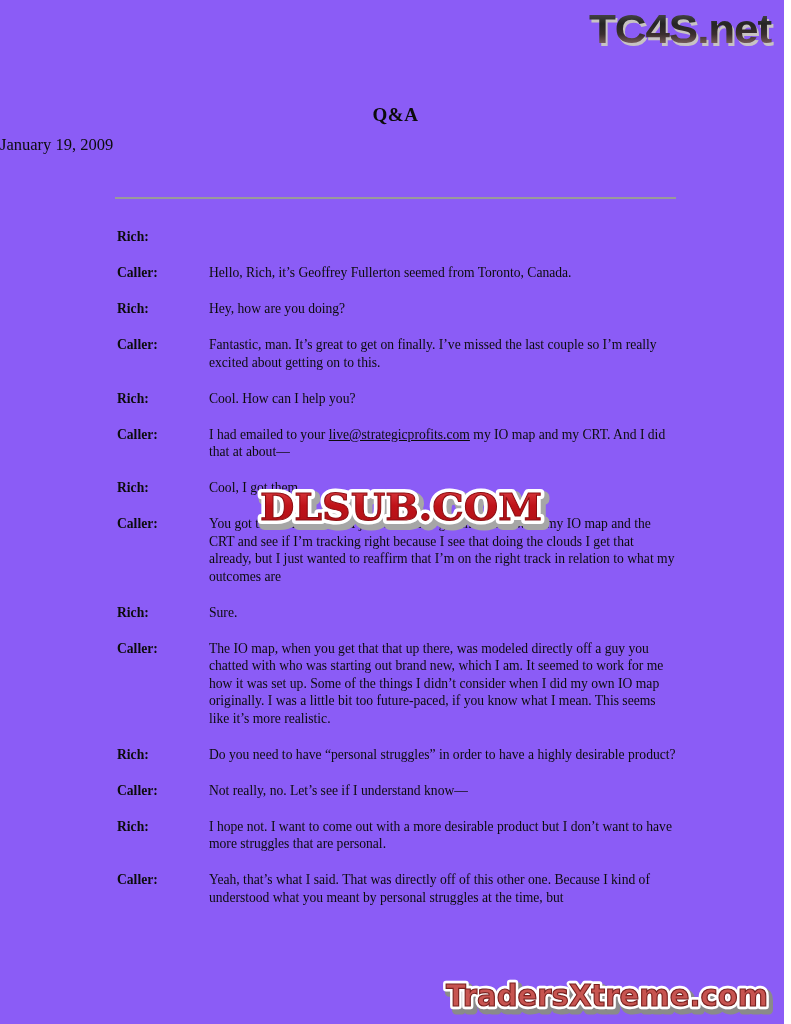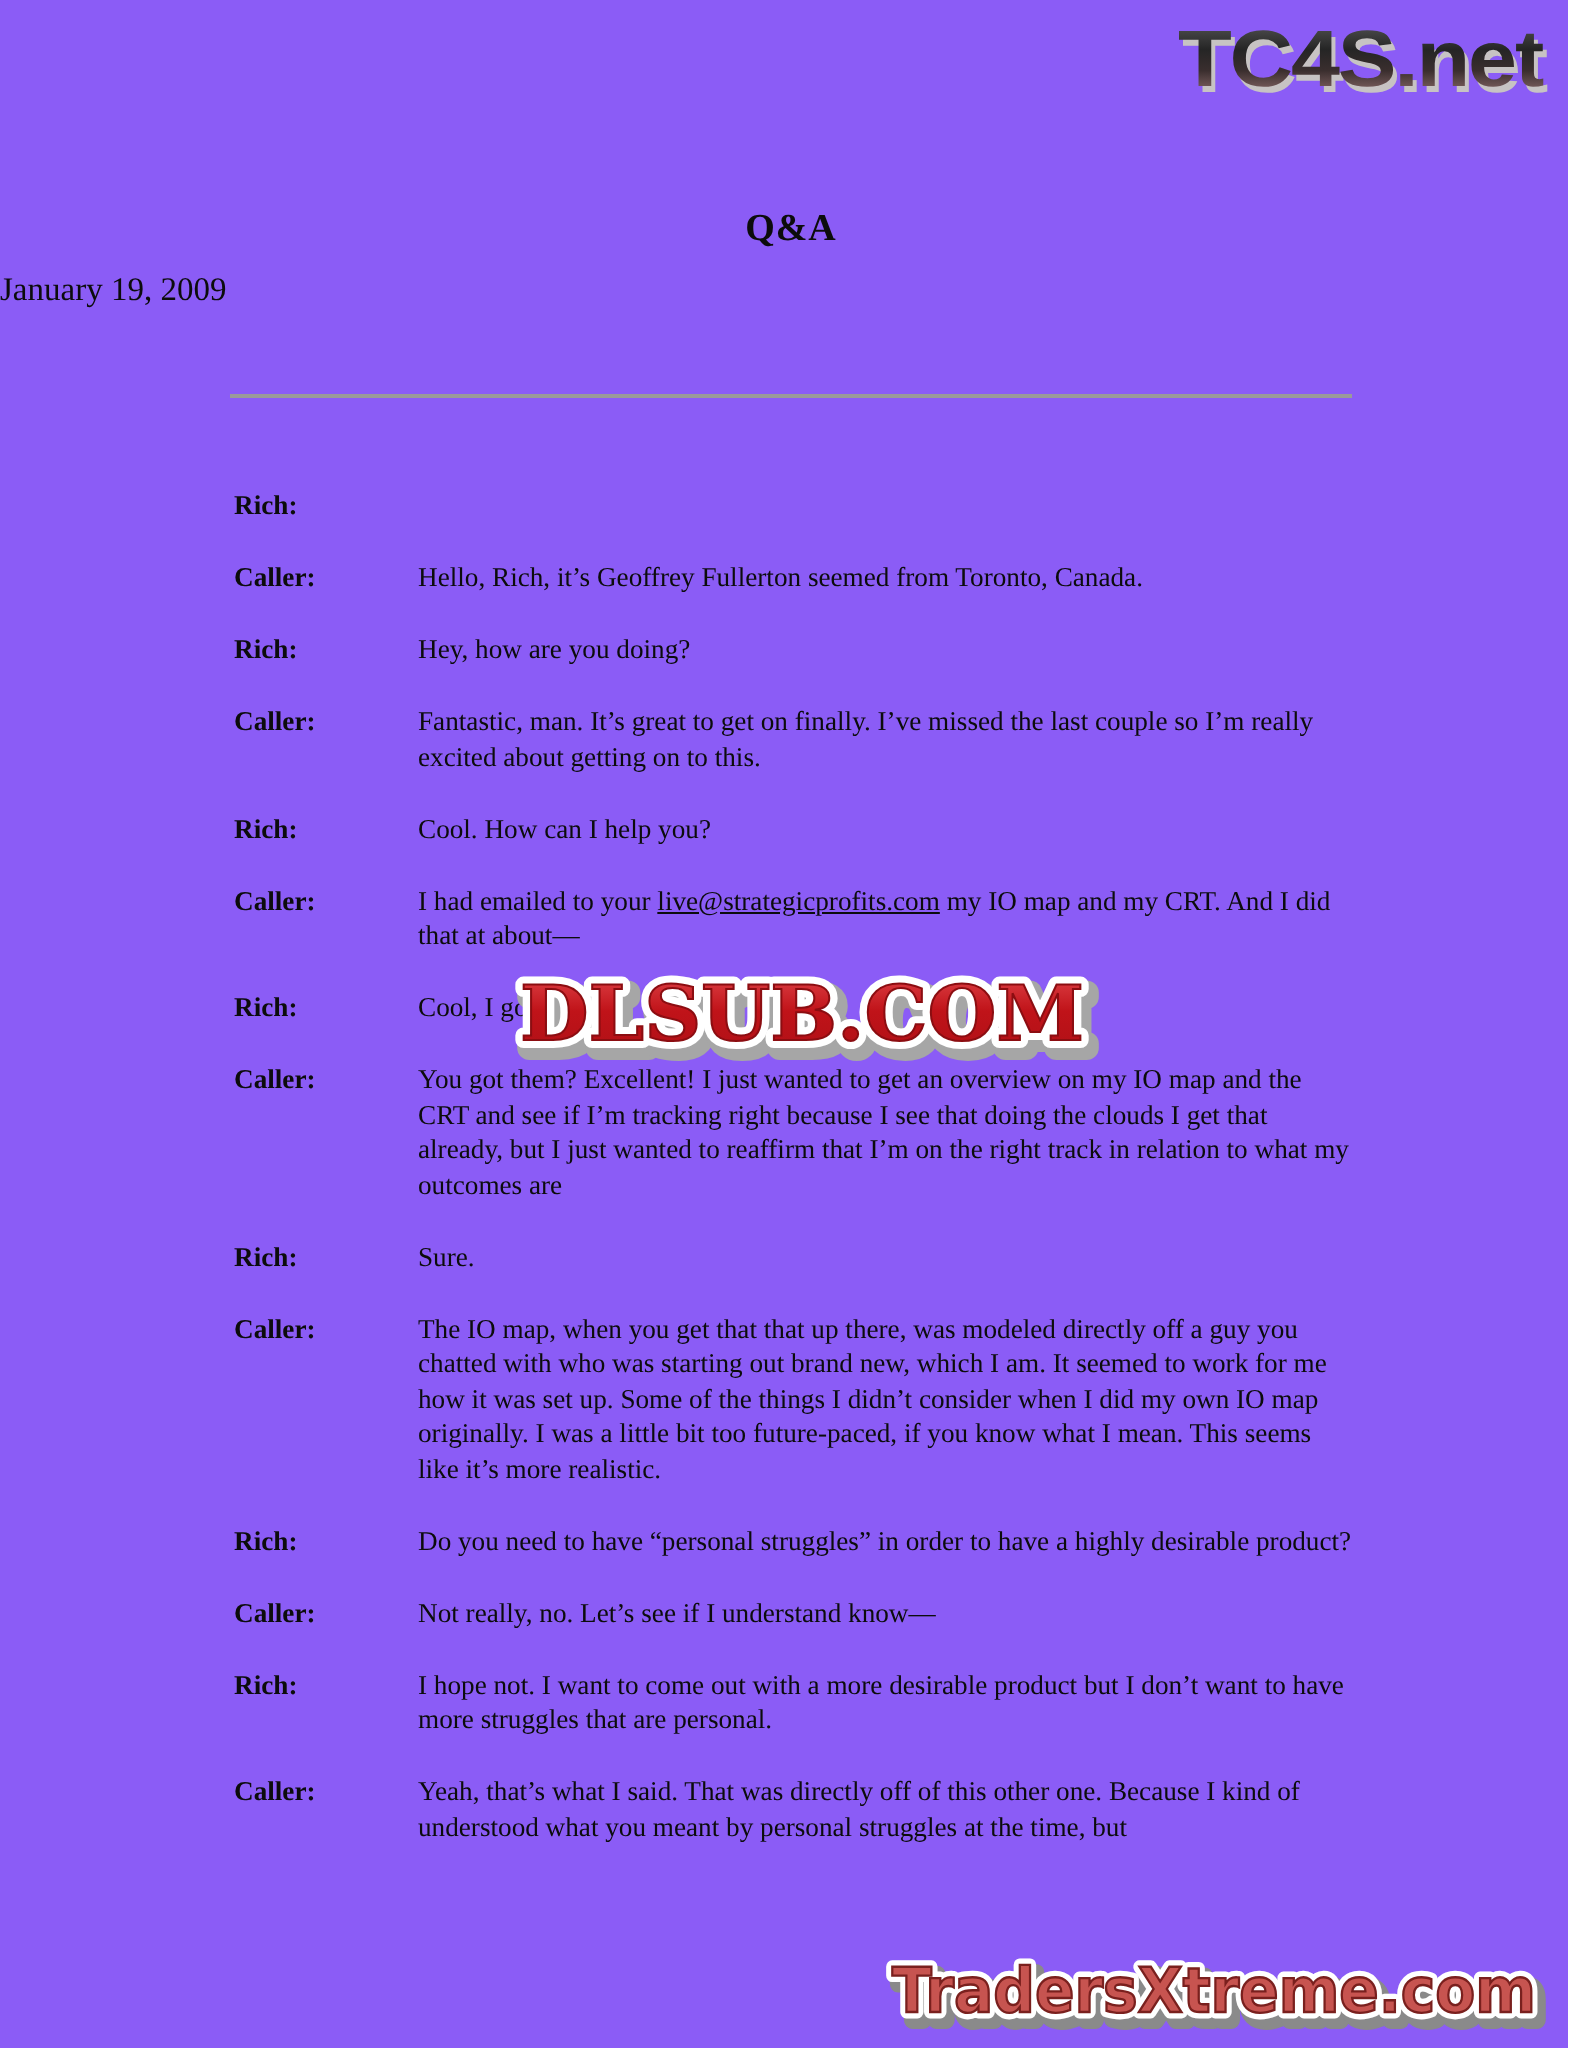--- a/index.html
+++ b/index.html
@@ -23,21 +23,21 @@
   .doc-date{
     position:absolute;top:135px;left:0;width:791px;
     text-align:left;font-size:16.5px;
   }
   .rule{
     position:absolute;top:197px;left:115px;width:561px;height:0;
     border-top:2px solid #9a9a9a;
   }
   
   .transcript{
-    position:absolute;top:244px;left:117px;width:560px;
+    position:absolute;top:228px;left:117px;width:560px;
     font-size:13.6px;line-height:17.5px;
   }
   .row{display:flex;margin:0 0 18.5px 0;}
   .speaker{width:92px;flex:0 0 92px;font-weight:bold;}
   .dialogue{width:468px;}
   .email{color:#0c0c0c;text-decoration:underline;cursor:pointer;}
   
   .dlsub{position:absolute;top:478px;left:250px;pointer-events:none;}
   
   .txtreme{position:absolute;top:970px;right:4px;}

